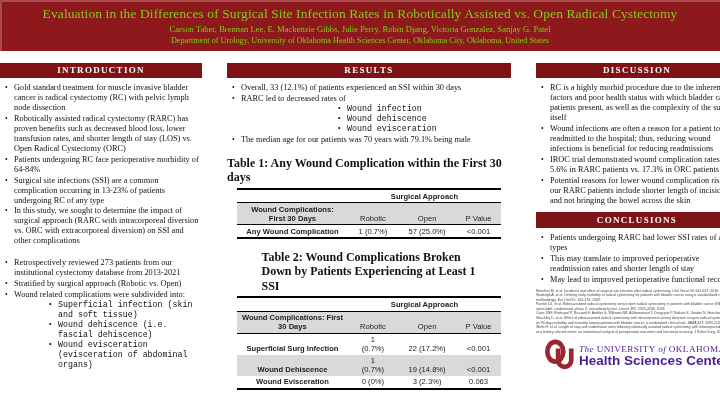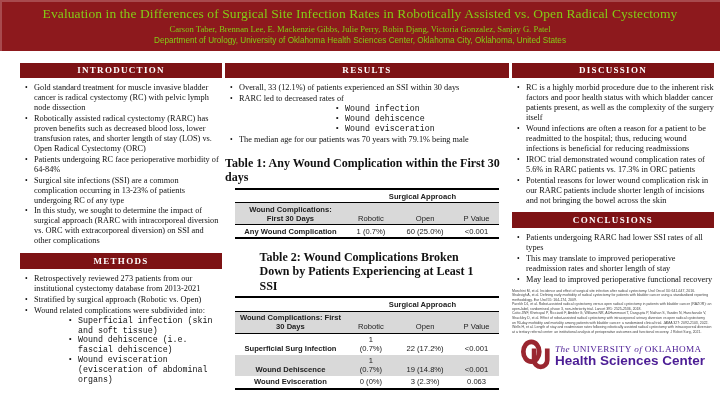--- a/index.html
+++ b/index.html
@@ -11,24 +11,24 @@
   .poster { position:relative; width:720px; height:405px; background:#fff; overflow:hidden; }
 
   
   .masthead {
     background:#8D191D; color:#84cc16; text-align:center;
     padding:4px 6px 6px; border-top:2px solid #A84A4E;
     box-shadow: inset 2px 0 0 #A84A4E;
   }
   .masthead h1 { margin:0; font-size:13.5px; font-weight:400; line-height:1.15; letter-spacing:0.1px; }
   .authors { font-size:8.6px; margin-top:2px; }
-  .affiliation { font-family:Liberation Sans, sans-serif; font-size:8.2px; margin-top:2px; }
-
-  
-  .columns { display:flex; gap:3px; padding:12px 20px 0; box-sizing:border-box; align-items:flex-start; }
+  .affiliation { font-family:Liberation Serif, serif; font-size:8.2px; margin-top:2px; }
+
+  
+  .columns { display:flex; gap:25px; padding:12px 0 0; box-sizing:border-box; align-items:flex-start; }
   .col-left, .col-right { width:202px; flex:0 0 auto; }
   .col-mid { width:284px; flex:0 0 auto; }
 
   .bar {
     background:#7D1315; color:#fff; font-weight:bold; font-size:9px;
     letter-spacing:1.3px; text-align:center; padding:2.5px 0 3px;
   }
   .bar + .bullets { margin-top:5px; }
 
   .bullets { list-style:none; margin:5px 0 0; padding:0 0 0 2px; font-size:8.3px; line-height:1.2; }
@@ -86,21 +86,20 @@
     <section class="col-left">
       <div class="bar">INTRODUCTION</div>
       <ul class="bullets">
         <li><span>Gold standard treatment for muscle invasive bladder cancer is radical cystectomy (RC) with pelvic lymph node dissection</span></li>
         <li><span>Robotically assisted radical cystectomy (RARC) has proven benefits such as decreased blood loss, lower transfusion rates, and shorter length of stay (LOS) vs. Open Radical Cystectomy (ORC)</span></li>
         <li><span>Patients undergoing RC face perioperative morbidity of 64-84%</span></li>
         <li><span>Surgical site infections (SSI) are a common complication occurring in 13-23% of patients undergoing RC of any type</span></li>
         <li><span>In this study, we sought to determine the impact of surgical approach (RARC with intracorporeal diversion vs. ORC with extracorporeal diversion) on SSI and other complications</span></li>
       </ul>
       <div class="gap"></div>
-      <div class="bar">METHODS</div>
       <ul class="bullets">
         <li><span>Retrospectively reviewed 273 patients from our institutional cystectomy database from 2013-2021</span></li>
         <li><span>Stratified by surgical approach (Robotic vs. Open)</span></li>
         <li><span>Wound related complications were subdivided into:</span>
           <ul class="sub">
             <li><span>Superficial infection (skin and soft tissue)</span></li>
             <li><span>Wound dehiscence (i.e. fascial dehiscence)</span></li>
             <li><span>Wound evisceration (evisceration of abdominal organs)</span></li>
           </ul>
         </li>
@@ -137,21 +136,21 @@
         <tr class="head-row">
           <td class="lbl prewrap">Wound Complications:
 First 30 Days</td>
           <td>Robotic</td>
           <td>Open</td>
           <td>P Value</td>
         </tr>
         <tr class="last-row">
           <td class="lbl">Any Wound Complication</td>
           <td>1 (0.7%)</td>
-          <td>60 (25.0%)</td>
+          <td>57 (25.0%)</td>
           <td>&lt;0.001</td>
         </tr>
       </tbody>
         </table>
 
       <div class="tbl-title narrow">Table 2: Wound Complications Broken Down by Patients Experiencing at Least 1 SSI</div>
       <table class="ptable">
         <colgroup>
             <col class="c1">
             <col class="c2">

